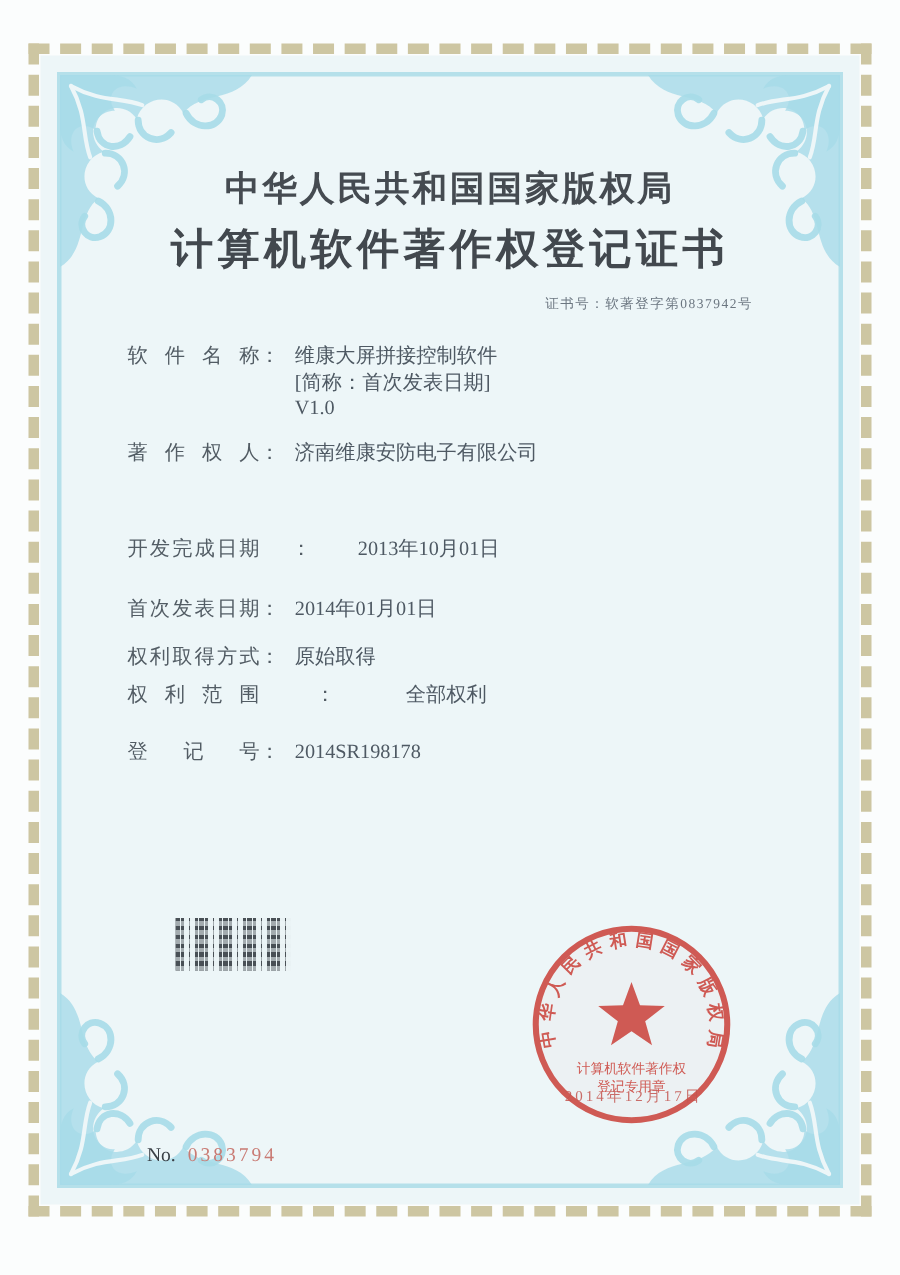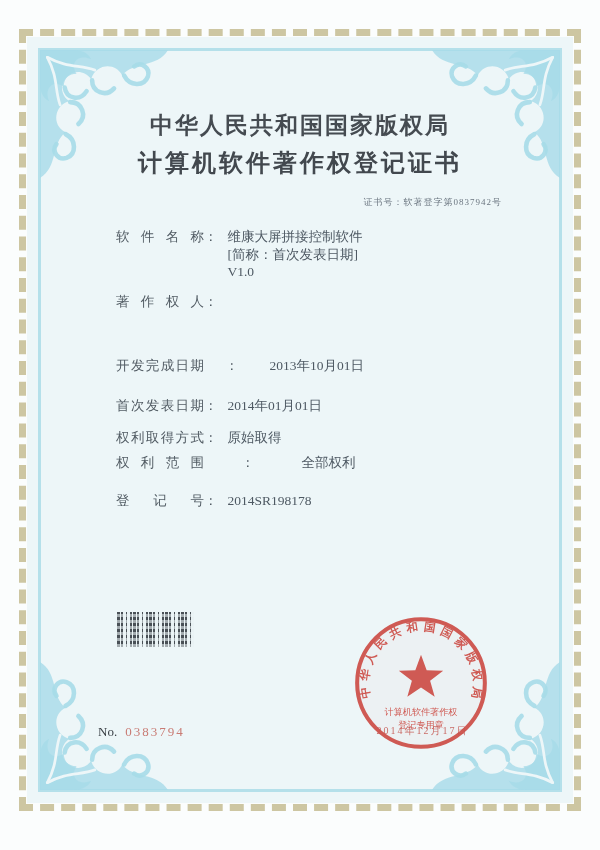--- a/index.html
+++ b/index.html
@@ -17,24 +17,24 @@
   .corner.tr{top:50px;right:40px;transform:scaleX(-1);}
   .corner.bl{bottom:60px;left:40px;transform:scaleY(-1);}
   .corner.br{bottom:60px;right:40px;transform:scale(-1,-1);}
   .corner .flourish{fill:#a6dbe8;opacity:.8;}
   .corner .curl{fill:none;stroke:#a6dbe8;stroke-width:5;stroke-linecap:round;opacity:.9;}
   .corner .curl-w{fill:none;stroke:#edf6f8;stroke-width:3;stroke-linecap:round;}
   
   .authority{position:absolute;top:110px;left:0;right:0;text-align:center;
     font-size:23px;font-weight:bold;letter-spacing:2px;color:#454b51;}
   .cert-title{position:absolute;top:147px;left:0;right:0;text-align:center;
-    font-size:24px;font-weight:bold;letter-spacing:3px;color:#42484e;}
+    font-size:28px;font-weight:bold;letter-spacing:3px;color:#42484e;}
   .cert-no{position:absolute;top:196px;right:98px;font-size:9px;letter-spacing:1px;color:#6b7680;}
   
-  .field-row{position:absolute;left:85px;display:flex;font-size:13.5px;margin-left:31px;}
+  .field-row{position:absolute;left:85px;display:flex;font-size:13.5px;}
   .field-label{display:inline-block;width:88px;color:#525c64;
     text-align:justify;text-align-last:justify;white-space:nowrap;}
   .field-colon{color:#525c64;margin:0 10px 0 0;}
   .field-values{color:#4e5963;line-height:17.5px;white-space:nowrap;}
   .r0{top:228px;} .r1{top:293px;} .r2{top:357px;gap:21px;} .r3{top:397px;}
   .r4{top:429px;} .r5{top:454px;gap:37px;} .r6{top:492px;}
   
   .note{position:absolute;top:528px;left:85px;width:432px;font-size:13px;
     line-height:37px;color:#4b565e;text-indent:2em;letter-spacing:.5px;}
   
@@ -43,21 +43,21 @@
       repeating-linear-gradient(0deg, rgba(237,246,248,.55) 0 3px, rgba(0,0,0,0) 3px 6px),
       repeating-linear-gradient(90deg,
         #333a40 0 3px, #e9f2f4 3px 4px, #333a40 4px 6px, #e9f2f4 6px 9px,
         #333a40 9px 10px, #e9f2f4 10px 13px, #333a40 13px 15px, #e9f2f4 15px 16px);
   }
   
   .seal{position:absolute;left:345px;top:607px;width:152px;height:152px;opacity:.9;}
   .seal-date{position:absolute;left:350px;top:724px;width:145px;text-align:center;
     font-size:10px;letter-spacing:2px;color:#c45550;opacity:.85;}
   
-  .footer-no{position:absolute;left:98px;top:724px;font-size:13px;color:#3a4046;}
+  .footer-no{position:absolute;left:98px;top:762px;font-size:13px;color:#3a4046;}
   .footer-no .num{color:#c97b74;letter-spacing:2px;margin-left:8px;}
 </style>
 </head>
 <body>
 
 <div class="page">
 
   <div class="band-fill"></div>
   <div class="band-tan"></div>
   <div class="line-cyan"></div>
@@ -117,20 +117,21 @@
     <span class="field-values">
       <span>维康大屏拼接控制软件</span><br>
       <span>[简称：首次发表日期]</span><br>
       <span>V1.0</span>
     </span>
   </div>
 
   <div class="field-row r1">
     <span class="field-label">著作权人</span>
       <span class="field-colon">：</span>
+    <span class="field-values">济南维康安防电子有限公司</span>
   </div>
 
   <div class="field-row r2">
     <span class="field-label">开发完成日期</span>
       <span class="field-colon">：</span>
     <span class="field-values">2013年10月01日</span>
   </div>
 
   <div class="field-row r3">
     <span class="field-label">首次发表日期</span>

